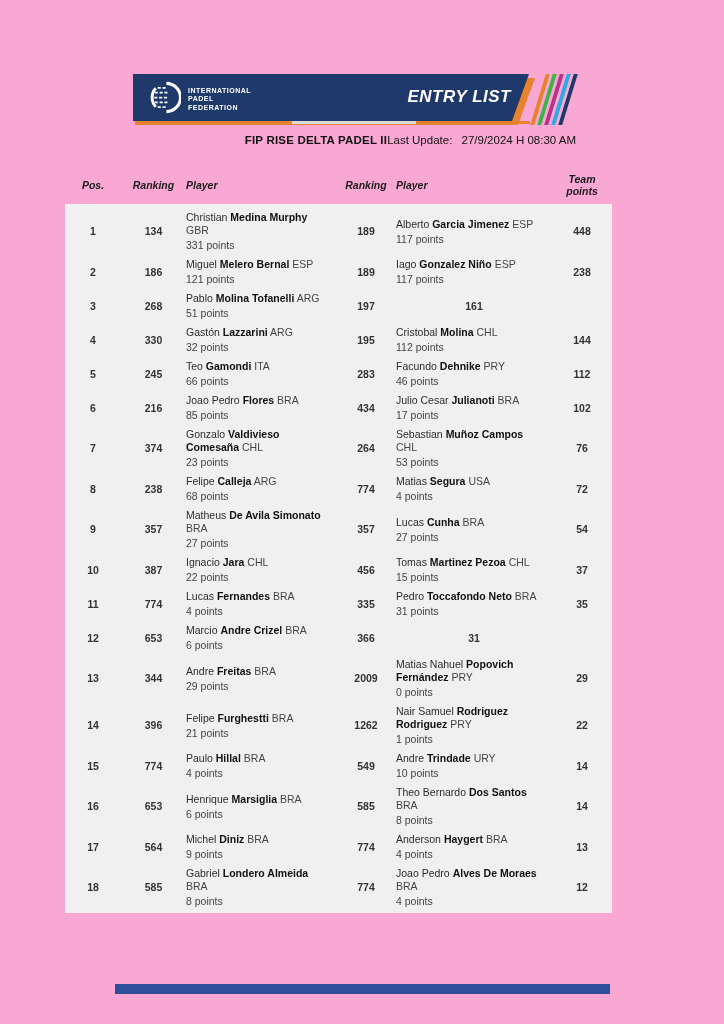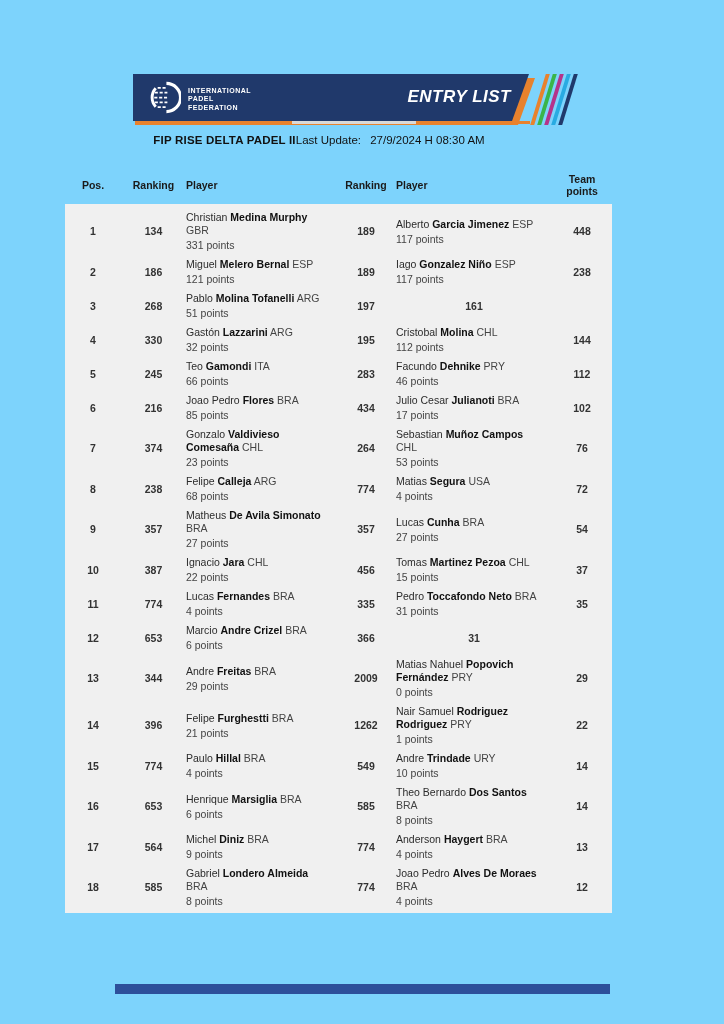--- a/index.html
+++ b/index.html
@@ -1,44 +1,44 @@
 <!DOCTYPE html>
 <html style="--navy: #20396b; --orange: #e8822d; --underline-gray: #d9d9d9; --body-gray: #f0f0f0; --footer-blue: #2d4f9a;"><head>
 <meta charset="utf-8">
 <style>
   html,body{margin:0;padding:0;background:#fff;}
-  .page{position:relative;width:724px;height:1024px;background:#7dd3fc;overflow:hidden;
+  .page{position:relative;width:724px;height:1024px;background:#f9a8d4;overflow:hidden;
         font-family:"Liberation Sans",sans-serif;color:#222;}
 
   
   .banner{position:absolute;left:133px;top:74px;width:430px;height:52px;}
   .banner-orange{position:absolute;left:2px;top:4px;width:400px;height:47px;
         background:var(--orange);clip-path:polygon(0 0,100% 0,calc(100% - 17px) 100%,0 100%);}
   .banner-navy{position:absolute;left:0;top:0;width:396px;height:47px;
         background:var(--navy);clip-path:polygon(0 0,100% 0,calc(100% - 17px) 100%,0 100%);}
   .stripes{position:absolute;left:405px;top:0;height:51px;display:flex;gap:3px;}
   .stripe{width:4px;height:51px;transform:skewX(-17deg);}
   .logo{position:absolute;left:13px;top:6px;display:flex;align-items:center;gap:7px;}
   .logo-text{color:#fff;font-size:7px;font-weight:bold;letter-spacing:.5px;line-height:8.5px;text-transform:uppercase;}
   .entry-title{position:absolute;top:13px;left:150px;width:228px;text-align:right;color:#fff;
         font-size:17px;font-weight:bold;font-style:italic;letter-spacing:.5px;white-space:nowrap;}
   .underline-gray{position:absolute;left:292px;top:121px;width:124px;height:3px;background:var(--underline-gray);}
   .underline-orange{position:absolute;left:416px;top:121px;width:114px;height:3px;background:var(--orange);}
 
   
   .titlebar{position:absolute;left:62px;top:134px;width:514px;display:flex;
-        justify-content:center;align-items:baseline;font-size:11.5px;color:#111;}
+        justify-content:flex-end;align-items:baseline;font-size:11.5px;color:#111;}
   .tournament{font-weight:bold;letter-spacing:.2px;}
   .last-update{white-space:nowrap;}
   .last-update .lu-value{margin-left:6px;}
 
   
   .table{position:absolute;left:65px;top:170px;width:547px;font-size:10.5px;}
   .thead,.row{display:grid;grid-template-columns:56px 65px 150px 60px 156px 60px;align-items:center;}
-  .thead{font-weight:bold;min-height:30px;text-align:center;line-height:12px;color:#1a1a1a;}
+  .thead{font-weight:bold;min-height:30px;text-align:center;line-height:12px;color:#1a1a1a;font-style:italic;}
   .th-player{text-align:left;}
   .tbody{margin-top:4px;background:var(--body-gray);padding:3px 0;}
   .row{padding:4px 0 3px;}
   .cell-num{text-align:center;font-weight:bold;color:#333;}
   .player{line-height:13px;padding-right:8px;color:#2b2b2b;}
   .player .last{font-weight:bold;color:#111;}
   .player .cc{color:#444;}
   .points{color:#444;margin-top:2px;line-height:12px;}
 
   

